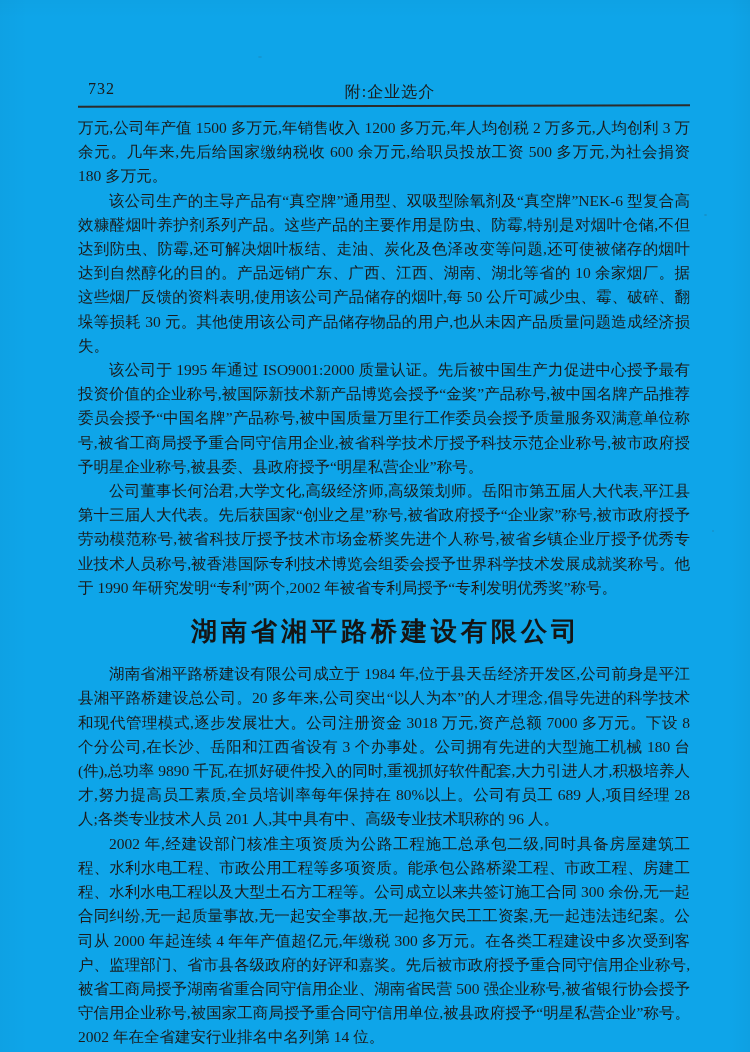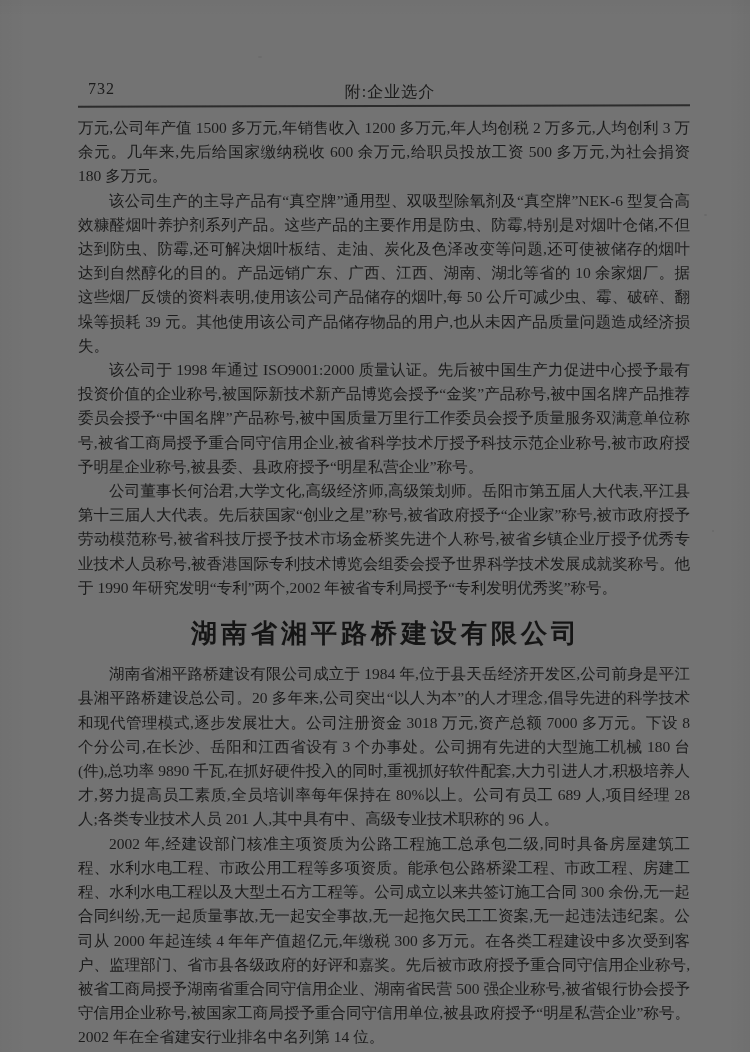--- a/index.html
+++ b/index.html
@@ -5,21 +5,21 @@
   html, body {
     margin: 0;
     padding: 0;
     background: #eceae6;
   }
   .page {
     position: relative;
     width: 750px;
     height: 1052px;
     margin: 0 auto;
-    background: #737373;
+    background: #0ea5e9;
     color: #1b1b1b;
     overflow: hidden;
     font-family: "Liberation Serif", serif;
   }
   
   .page::before {
     content: "";
     position: absolute;
     inset: 0;
     pointer-events: none;
@@ -70,21 +70,21 @@
   .body-text p {
     margin: 0;
     text-indent: 2em;
     font-family: Liberation Serif, serif;
   }
   .body-text p.continuation {
     text-indent: 0;
   }
   .company-heading {
     margin: 21px 0 17px 0;
-    font-family: Liberation Sans, sans-serif;
+    font-family: Liberation Mono, monospace;
     font-weight: 700;
     font-size: 26px;
     letter-spacing: 4px;
     text-align: center;
     color: #151515;
     text-indent: 4px; 
   }
   
   .speck {
     position: absolute;
@@ -111,23 +111,23 @@
     <div class="page-header">
       <span class="page-num">732</span>
       <span class="running-title">附:企业选介</span>
     </div>
     <div class="header-rule"></div>
 
     <div class="body-text">
 
       <p class="continuation">万元,公司年产值 1500 多万元,年销售收入 1200 多万元,年人均创税 2 万多元,人均创利 3 万余元。几年来,先后给国家缴纳税收 600 余万元,给职员投放工资 500 多万元,为社会捐资 180 多万元。</p>
 
-      <p>该公司生产的主导产品有“真空牌”通用型、双吸型除氧剂及“真空牌”NEK-6 型复合高效糠醛烟叶养护剂系列产品。这些产品的主要作用是防虫、防霉,特别是对烟叶仓储,不但达到防虫、防霉,还可解决烟叶板结、走油、炭化及色泽改变等问题,还可使被储存的烟叶达到自然醇化的目的。产品远销广东、广西、江西、湖南、湖北等省的 10 余家烟厂。据这些烟厂反馈的资料表明,使用该公司产品储存的烟叶,每 50 公斤可减少虫、霉、破碎、翻垛等损耗 39 元。其他使用该公司产品储存物品的用户,也从未因产品质量问题造成经济损失。</p>
+      <p>该公司生产的主导产品有“真空牌”通用型、双吸型除氧剂及“真空牌”NEK-6 型复合高效糠醛烟叶养护剂系列产品。这些产品的主要作用是防虫、防霉,特别是对烟叶仓储,不但达到防虫、防霉,还可解决烟叶板结、走油、炭化及色泽改变等问题,还可使被储存的烟叶达到自然醇化的目的。产品远销广东、广西、江西、湖南、湖北等省的 10 余家烟厂。据这些烟厂反馈的资料表明,使用该公司产品储存的烟叶,每 50 公斤可减少虫、霉、破碎、翻垛等损耗 30 元。其他使用该公司产品储存物品的用户,也从未因产品质量问题造成经济损失。</p>
 
-      <p>该公司于 1998 年通过 ISO9001:2000 质量认证。先后被中国生产力促进中心授予最有投资价值的企业称号,被国际新技术新产品博览会授予“金奖”产品称号,被中国名牌产品推荐委员会授予“中国名牌”产品称号,被中国质量万里行工作委员会授予质量服务双满意单位称号,被省工商局授予重合同守信用企业,被省科学技术厅授予科技示范企业称号,被市政府授予明星企业称号,被县委、县政府授予“明星私营企业”称号。</p>
+      <p>该公司于 1995 年通过 ISO9001:2000 质量认证。先后被中国生产力促进中心授予最有投资价值的企业称号,被国际新技术新产品博览会授予“金奖”产品称号,被中国名牌产品推荐委员会授予“中国名牌”产品称号,被中国质量万里行工作委员会授予质量服务双满意单位称号,被省工商局授予重合同守信用企业,被省科学技术厅授予科技示范企业称号,被市政府授予明星企业称号,被县委、县政府授予“明星私营企业”称号。</p>
 
       <p>公司董事长何治君,大学文化,高级经济师,高级策划师。岳阳市第五届人大代表,平江县第十三届人大代表。先后获国家“创业之星”称号,被省政府授予“企业家”称号,被市政府授予劳动模范称号,被省科技厅授予技术市场金桥奖先进个人称号,被省乡镇企业厅授予优秀专业技术人员称号,被香港国际专利技术博览会组委会授予世界科学技术发展成就奖称号。他于 1990 年研究发明“专利”两个,2002 年被省专利局授予“专利发明优秀奖”称号。</p>
 
       <h1 class="company-heading">湖南省湘平路桥建设有限公司</h1>
 
       <p>湖南省湘平路桥建设有限公司成立于 1984 年,位于县天岳经济开发区,公司前身是平江县湘平路桥建设总公司。20 多年来,公司突出“以人为本”的人才理念,倡导先进的科学技术和现代管理模式,逐步发展壮大。公司注册资金 3018 万元,资产总额 7000 多万元。下设 8 个分公司,在长沙、岳阳和江西省设有 3 个办事处。公司拥有先进的大型施工机械 180 台(件),总功率 9890 千瓦,在抓好硬件投入的同时,重视抓好软件配套,大力引进人才,积极培养人才,努力提高员工素质,全员培训率每年保持在 80%以上。公司有员工 689 人,项目经理 28 人;各类专业技术人员 201 人,其中具有中、高级专业技术职称的 96 人。</p>
 
       <p>2002 年,经建设部门核准主项资质为公路工程施工总承包二级,同时具备房屋建筑工程、水利水电工程、市政公用工程等多项资质。能承包公路桥梁工程、市政工程、房建工程、水利水电工程以及大型土石方工程等。公司成立以来共签订施工合同 300 余份,无一起合同纠纷,无一起质量事故,无一起安全事故,无一起拖欠民工工资案,无一起违法违纪案。公司从 2000 年起连续 4 年年产值超亿元,年缴税 300 多万元。在各类工程建设中多次受到客户、监理部门、省市县各级政府的好评和嘉奖。先后被市政府授予重合同守信用企业称号,被省工商局授予湖南省重合同守信用企业、湖南省民营 500 强企业称号,被省银行协会授予守信用企业称号,被国家工商局授予重合同守信用单位,被县政府授予“明星私营企业”称号。2002 年在全省建安行业排名中名列第 14 位。</p>
 
       <p>董事长、总经理胡艰军,高级工程师,梅仙镇人。2001 年被授予“湖南省优秀企业家”称号,是政协</p>

